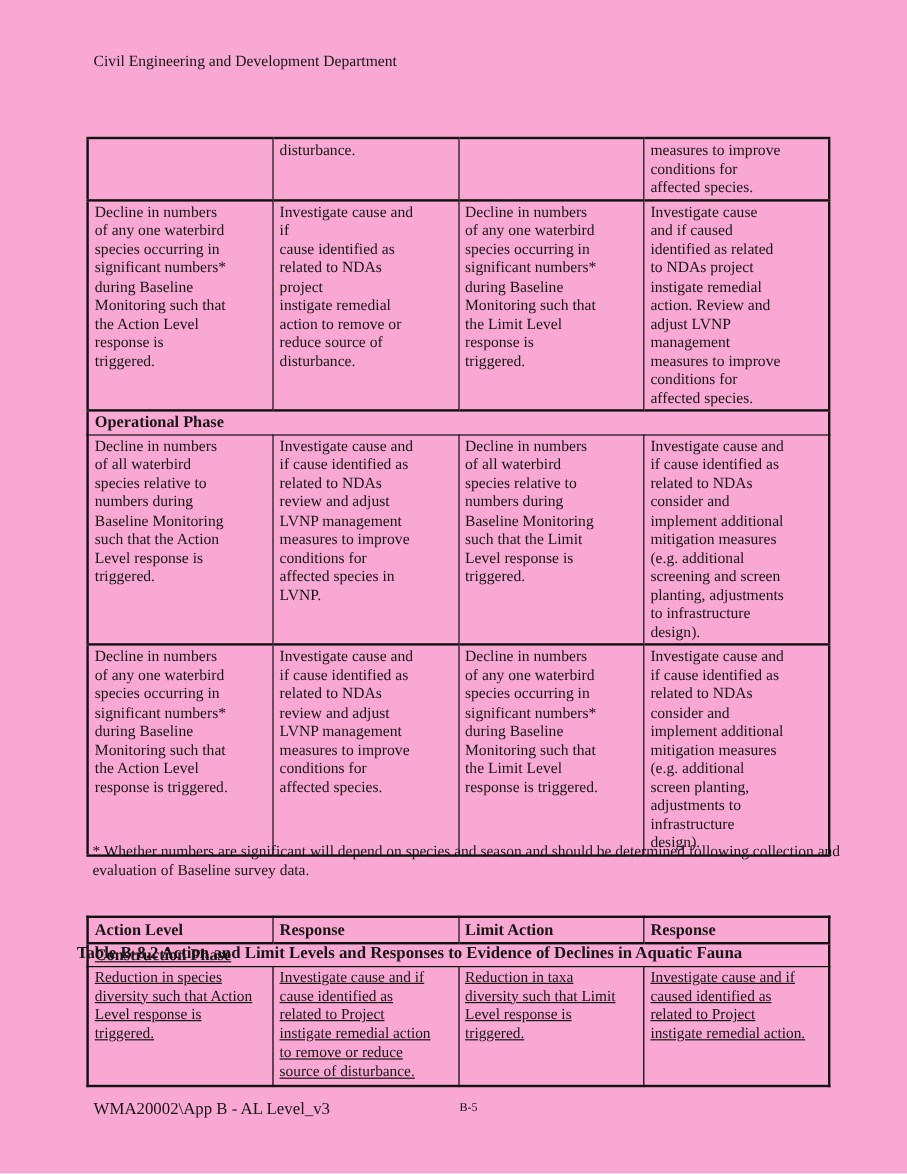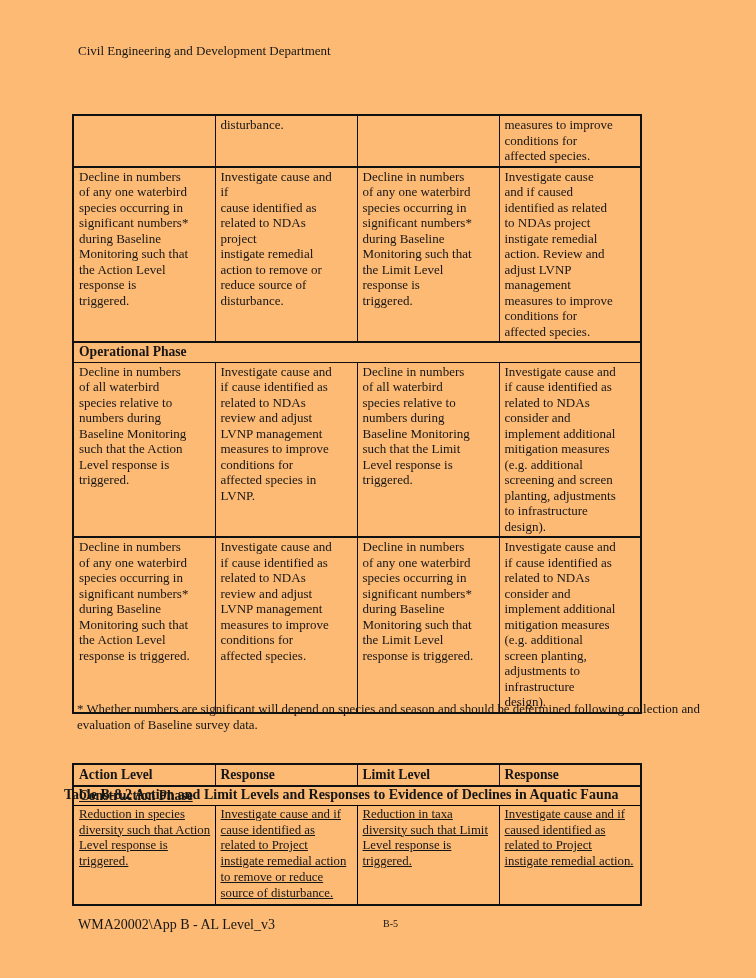--- a/index.html
+++ b/index.html
@@ -1,35 +1,35 @@
 <!DOCTYPE html>
 <html><head>
 <meta charset="utf-8">
 <style>
   html, body { margin: 0; padding: 0; background: #ffffff; }
   .page {
     position: relative;
     width: 756px; height: 978px;
-    background: #fdba74;
+    background: #f9a8d4;
     color: #161616;
     font-family: "Liberation Serif", serif;
     overflow: hidden;
   }
   
   .header-left {
     position: absolute; left: 78px; top: 43px;
     font-size: 13px;
   }
   .header-right {
     position: absolute; right: 84px; top: 43px;
     text-align: right; font-size: 13px; line-height: 14.6px;
   }
   
   table.doc {
-    position: absolute; left: 72px; width: 570px;
+    position: absolute; left: 72px; width: 620px;
     border-collapse: collapse; table-layout: fixed;
     border: 2px solid #111;
   }
   table.doc col { width: 25%; }
   .t1 { top: 114px; font-size: 13px; line-height: 15.5px; }
   .t1 td {
     border: 1px solid #111; border-top-width: 2px; border-bottom-width: 2px;
     vertical-align: top; padding: 1px 2px 2px 5px;
     white-space: pre; overflow: hidden;
   }
@@ -226,21 +226,21 @@
     <colgroup>
         <col>
         <col>
         <col>
         <col>
       </colgroup>
     <tbody>
         <tr class="th-row">
       <th>Action Level</th>
       <th>Response</th>
-      <th>Limit Level</th>
+      <th>Limit Action</th>
       <th>Response</th>
     </tr>
     <tr class="phase rp">
       <td colspan="4">Construction Phase</td>
     </tr>
     <tr class="trow">
       <td>Reduction in species
 diversity such that Action
 Level response is
 triggered.</td>

